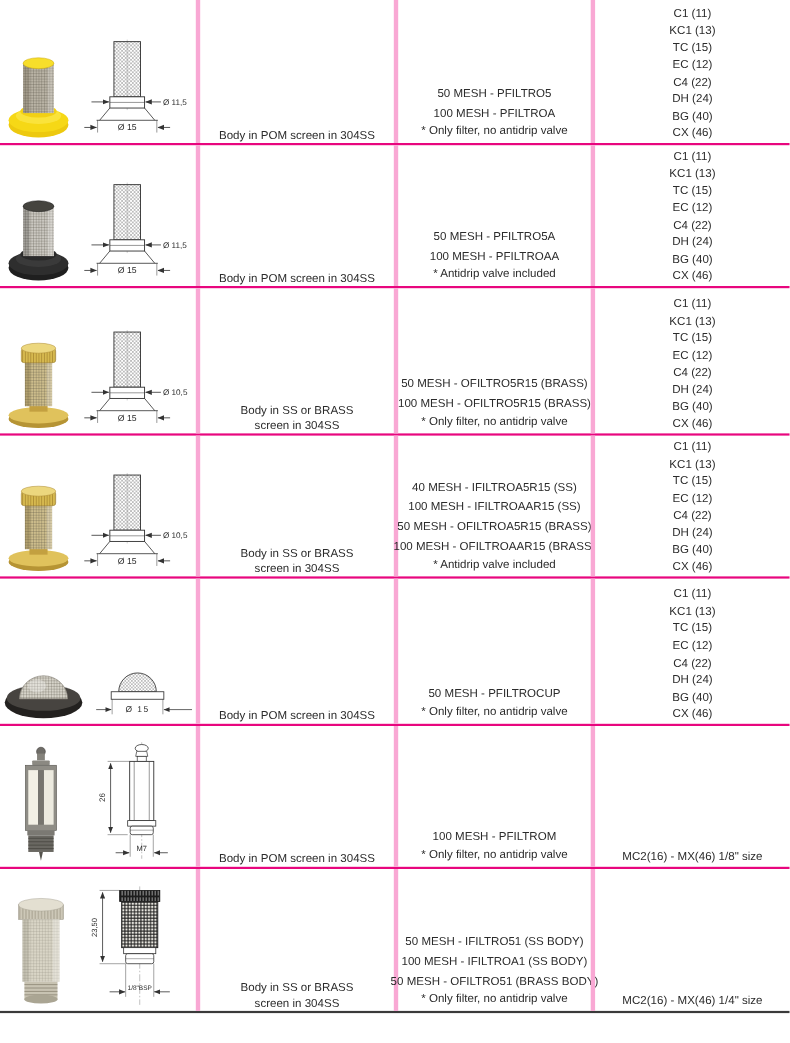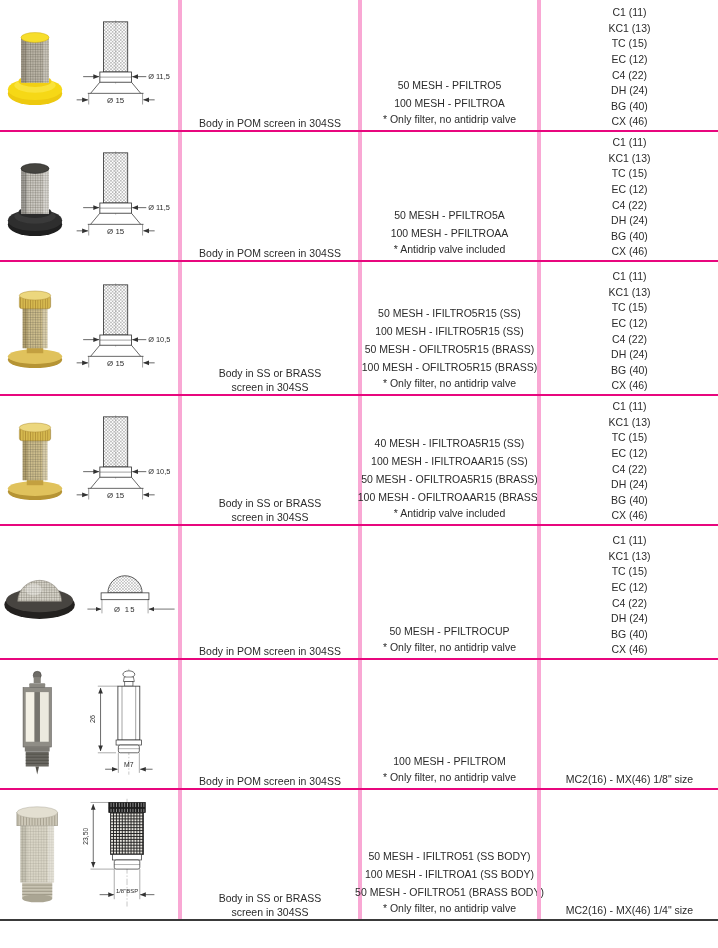--- a/index.html
+++ b/index.html
@@ -12,21 +12,21 @@
         display:flex; align-items:center; justify-content:center; box-sizing:border-box; }
   .th1 { width:176px; margin-right:4px; }
   .th2 { width:176px; margin-right:4px; }
   .th3 { width:174px; margin-right:4px; }
   .th4 { width:180px; }
 
   
   .row { display:flex; box-sizing:border-box; border-bottom:2px solid var(--accent,#e8067e); }
   .row.last { border-bottom:2px solid #3a3a3a; }
   .c { box-sizing:border-box; }
-  .c1 { width:178px; display:flex; align-items:center; justify-content:center; gap:4px; }
+  .c1 { width:178px; display:flex; align-items:flex-end; justify-content:center; gap:4px; }
   .c2 { width:180px; }
   .c3 { width:179px; }
   .c4 { flex:1; }
   .c2,.c3,.c4 { border-left:4px solid #f9a8d4; display:flex; flex-direction:column;
                 align-items:center; justify-content:flex-end; text-align:center; font-size:10.5px; }
   .c3 { padding:4px 2px; }
   .mat-line  { line-height:14px; }
   .code-line { line-height:18px; white-space:nowrap; }
   .note-line { line-height:14px; }
   .nozzle-line { line-height:15.6px; white-space:nowrap; }
@@ -208,24 +208,20 @@
         <line x1="5" y1="89" x2="17" y2="89" stroke="#333" stroke-width="0.8" marker-end="url(#ar)"></line>
         <line x1="89" y1="89" x2="77" y2="89" stroke="#333" stroke-width="0.8" marker-end="url(#ar)"></line>
         <text x="47" y="92" font-size="8.5" text-anchor="middle">Ø 15</text>
       </svg>
     </div>
     <div class="c c2">
         <div class="mat-line">Body in SS or BRASS</div>
         <div class="mat-line">screen in 304SS</div>
       </div>
     <div class="c c3">
-      <div class="code-group">
-          <div class="code-line">50 MESH - IFILTRO5R15 (SS)</div>
-          <div class="code-line">100 MESH - IFILTRO5R15 (SS)</div>
-        </div>
         <div class="code-group">
           <div class="code-line">50 MESH - OFILTRO5R15 (BRASS)</div>
           <div class="code-line">100 MESH - OFILTRO5R15 (BRASS)</div>
         </div>
       <div class="note-line">* Only filter, no antidrip valve</div>
     </div>
     <div class="c c4">
         <div class="nozzle-line">C1 (11)</div>
         <div class="nozzle-line">KC1 (13)</div>
         <div class="nozzle-line">TC (15)</div>

